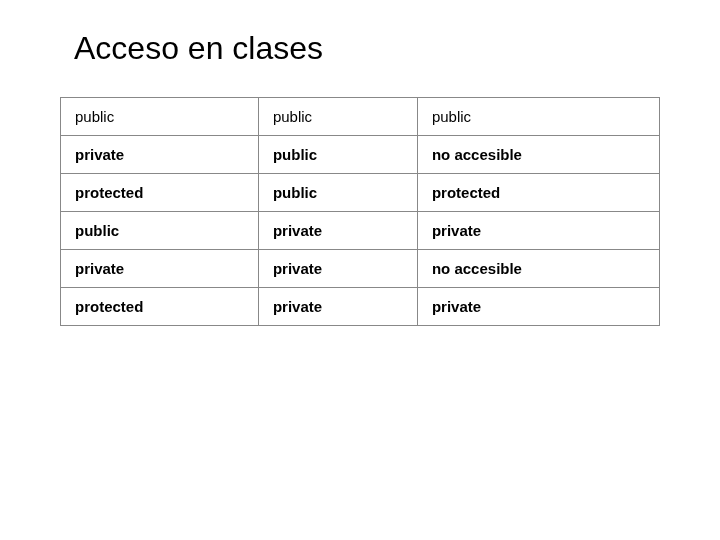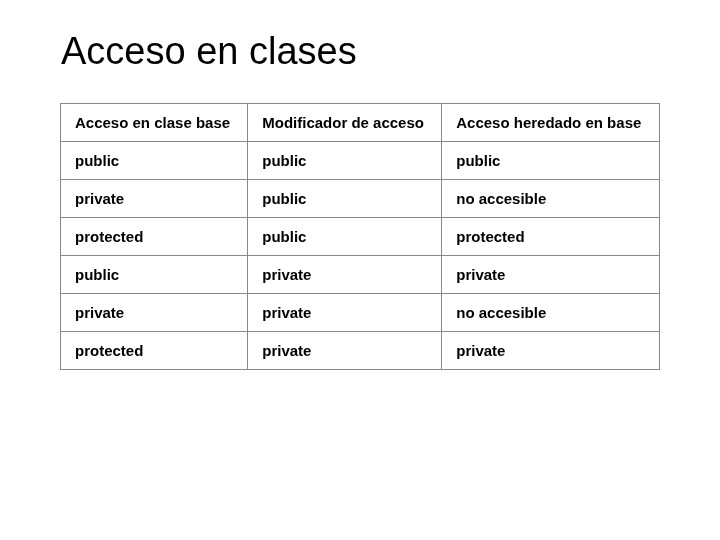--- a/index.html
+++ b/index.html
@@ -13,25 +13,25 @@
       height: 540px;
       background: #ffffff;
       font-family: Arial, sans-serif;
       display: flex;
       flex-direction: column;
       align-items: center;
       padding: 30px 60px;
     }
 
     .page-title {
-      font-size: 38px;
+      font-size: 32px;
       font-weight: normal;
       margin-bottom: 30px;
       align-self: flex-start;
-      margin-left: 1px;
+      margin-left: 14px;
     }
 
     .table-container {
       width: 100%;
     }
 
     table {
       width: 100%;
       border-collapse: collapse;
       border: 1px solid #888;
@@ -51,25 +51,20 @@
     }
   </style>
 </head>
 <body>
 
 <h1 class="page-title">Acceso en clases</h1>
 
 <div class="table-container">
   <table>
     <tbody id="table-body">
-    <tr>
-          <td style="font-weight: bold;">Acceso en clase base</td>
-          <td style="font-weight: bold;">Modificador de acceso</td>
-          <td style="font-weight: bold;">Acceso heredado en base</td>
-        </tr>
         <tr>
           <td>public</td>
           <td>public</td>
           <td>public</td>
         </tr>
         <tr>
           <td>private</td>
           <td>public</td>
           <td>no accesible</td>
         </tr>

